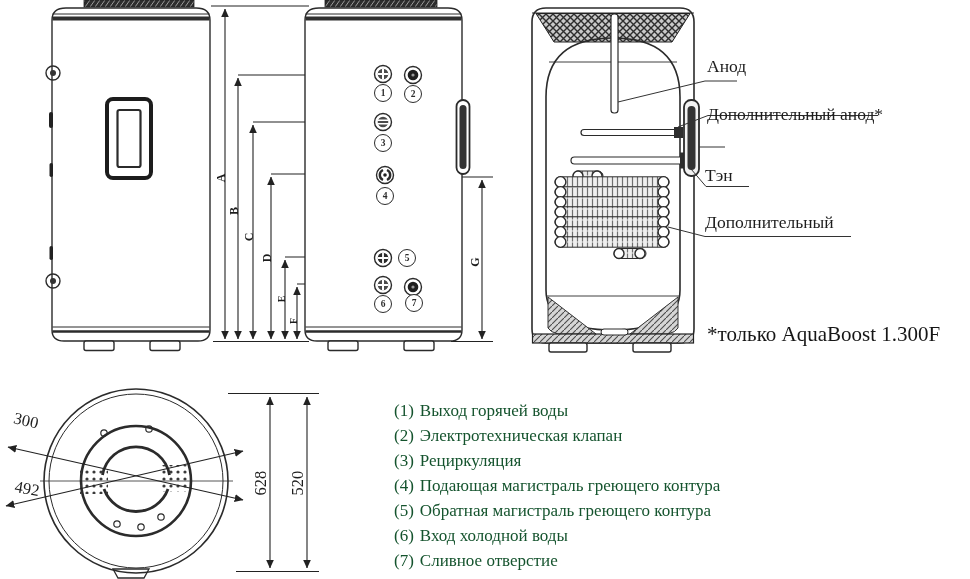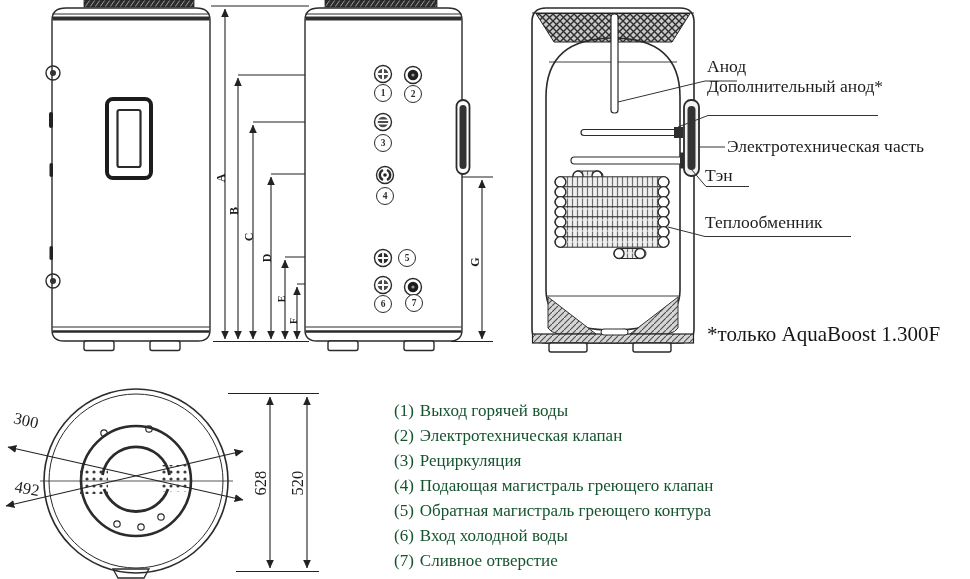--- a/index.html
+++ b/index.html
@@ -221,24 +221,23 @@
       <line x1="6" y1="506" x2="243" y2="451" marker-start="url(#arr)" marker-end="url(#arr)"></line>
       <line x1="228" y1="393.5" x2="319" y2="393.5"></line>
       <line x1="236" y1="571.5" x2="319" y2="571.5"></line>
       <line x1="270" y1="397" x2="270" y2="568" marker-start="url(#arr)" marker-end="url(#arr)"></line>
       <line x1="307" y1="397" x2="307" y2="568" marker-start="url(#arr)" marker-end="url(#arr)"></line>
     </g>
   </g>
 </svg>
 
   <div class="t lbl" style="left:707px;top:56px">Анод</div>
-  <div class="t lbl" style="left:707px;top:76px">Дополнительный анод*</div>
-  <div class="t lbl" style="left:727px;top:136px">Электротехническая часть</div>
+  <div class="t lbl" style="left:707px;top:104px">Дополнительный анод*</div>
   <div class="t lbl" style="left:705px;top:165px">Тэн</div>
-  <div class="t lbl" style="left:705px;top:212px">Теплообменник</div>
+  <div class="t lbl" style="left:705px;top:212px">Дополнительный</div>
   <div class="t note" style="left:707px;top:322px">*только AquaBoost 1.300F</div>
 
   <div class="t dim" style="left:221px;top:178px">A</div>
   <div class="t dim" style="left:234px;top:211px">B</div>
   <div class="t dim" style="left:249px;top:237px">C</div>
   <div class="t dim" style="left:267px;top:258px">D</div>
   <div class="t dim small" style="left:281px;top:299px">E</div>
   <div class="t dim small" style="left:293px;top:321px">F</div>
   <div class="t dim" style="left:475px;top:262px">G</div>
 
@@ -252,19 +251,19 @@
   <div class="port" style="left:383px;top:143px">3</div>
   <div class="port" style="left:385px;top:196px">4</div>
   <div class="port" style="left:407px;top:258px">5</div>
   <div class="port" style="left:383px;top:304px">6</div>
   <div class="port" style="left:414px;top:303px">7</div>
 
   <div class="legend">
     <div class="ln"><span class="n">(1)</span><span>Выход горячей воды</span></div>
     <div class="ln"><span class="n">(2)</span><span>Электротехническая клапан</span></div>
     <div class="ln"><span class="n">(3)</span><span>Рециркуляция</span></div>
-    <div class="ln"><span class="n">(4)</span><span>Подающая магистраль греющего клапан</span></div>
+    <div class="ln"><span class="n">(4)</span><span>Подающая магистраль греющего контура</span></div>
     <div class="ln"><span class="n">(5)</span><span>Обратная магистраль греющего контура</span></div>
     <div class="ln"><span class="n">(6)</span><span>Вход холодной воды</span></div>
     <div class="ln"><span class="n">(7)</span><span>Сливное отверстие</span></div>
   </div>
 
 </div>
 
 </body></html>

